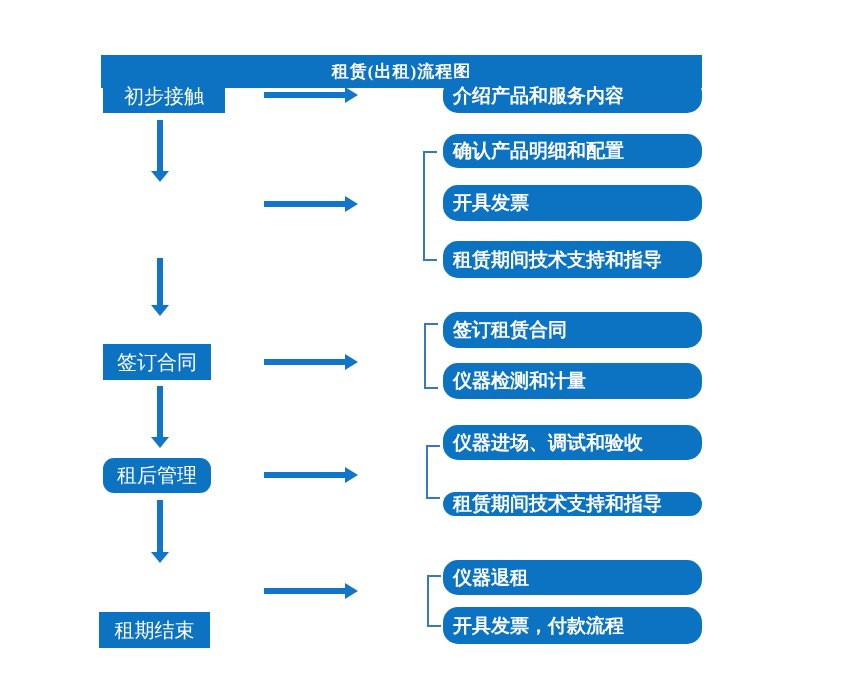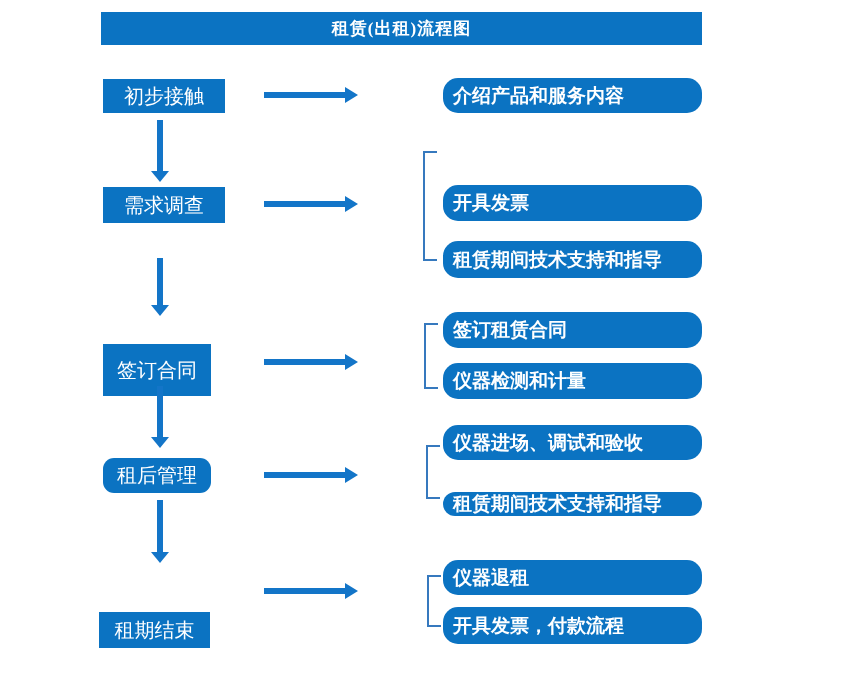--- a/index.html
+++ b/index.html
@@ -19,20 +19,21 @@
   }
   .titlebar{
     position:absolute;
     background:var(--box-fill);
     color:var(--text);
     font-weight:bold;
     font-size:17px;
     display:flex;align-items:center;justify-content:center;
     letter-spacing:1px;
     box-sizing:border-box;
+    margin-top:43px;
   }
   .sbox{
     position:absolute;
     background:var(--box-fill);
     color:var(--text);
     font-weight:normal;
     font-size:20px;
     display:flex;align-items:center;justify-content:center;
     box-sizing:border-box;
     white-space:nowrap;
@@ -73,22 +74,21 @@
   }
 </style>
 </head>
 <body>
 
 <div class="canvas">
 
   <div class="titlebar" style="left:101px;top:12px;width:601px;height:33px;">租赁(出租)流程图</div>
 
   <div class="sbox" style="left:103px;top:79px;width:122px;height:34px;">初步接触</div>
-  <div class="sbox" style="left:103px;top:187px;width:122px;height:36px;">需求调查</div>
-  <div class="sbox" style="left:103px;top:344px;width:108px;height:52px;">签订合同</div>
+  <div class="sbox" style="left:103px;top:344px;width:108px;height:36px;">签订合同</div>
   <div class="sbox" style="left:103px;top:458px;width:108px;height:35px;border-radius:11px;">租后管理</div>
   <div class="sbox" style="left:99px;top:576px;width:111px;height:36px;margin-top:36px;">租期结束</div>
 
   <div class="va" style="top:120px;height:62px;">
     <div class="shaft"></div>
     <div class="head"></div>
   </div>
   <div class="va" style="top:258px;height:58px;">
     <div class="shaft"></div>
     <div class="head"></div>
@@ -122,20 +122,21 @@
     <div class="shaft"></div>
     <div class="head"></div>
   </div>
 
   <div class="bracket" style="left:423px;top:151px;height:110px;"></div>
   <div class="bracket" style="left:424px;top:323px;height:66px;"></div>
   <div class="bracket" style="left:426px;top:445px;height:54px;"></div>
   <div class="bracket" style="left:427px;top:575px;height:52px;"></div>
 
   <div class="dbox" style="top:78px;height:35px;">介绍产品和服务内容</div>
+  <div class="dbox" style="top:134px;height:34px;">确认产品明细和配置</div>
   <div class="dbox" style="top:185px;height:36px;">开具发票</div>
   <div class="dbox" style="top:241px;height:37px;">租赁期间技术支持和指导</div>
   <div class="dbox" style="top:363px;height:36px;">仪器检测和计量</div>
   <div class="dbox" style="top:312px;height:36px;">签订租赁合同</div>
   <div class="dbox" style="top:425px;height:35px;">仪器进场、调试和验收</div>
   <div class="dbox" style="top:492px;height:24px;">租赁期间技术支持和指导</div>
   <div class="dbox" style="top:560px;height:35px;">仪器退租</div>
   <div class="dbox" style="top:607px;height:37px;">开具发票，付款流程</div>
 
 </div>

